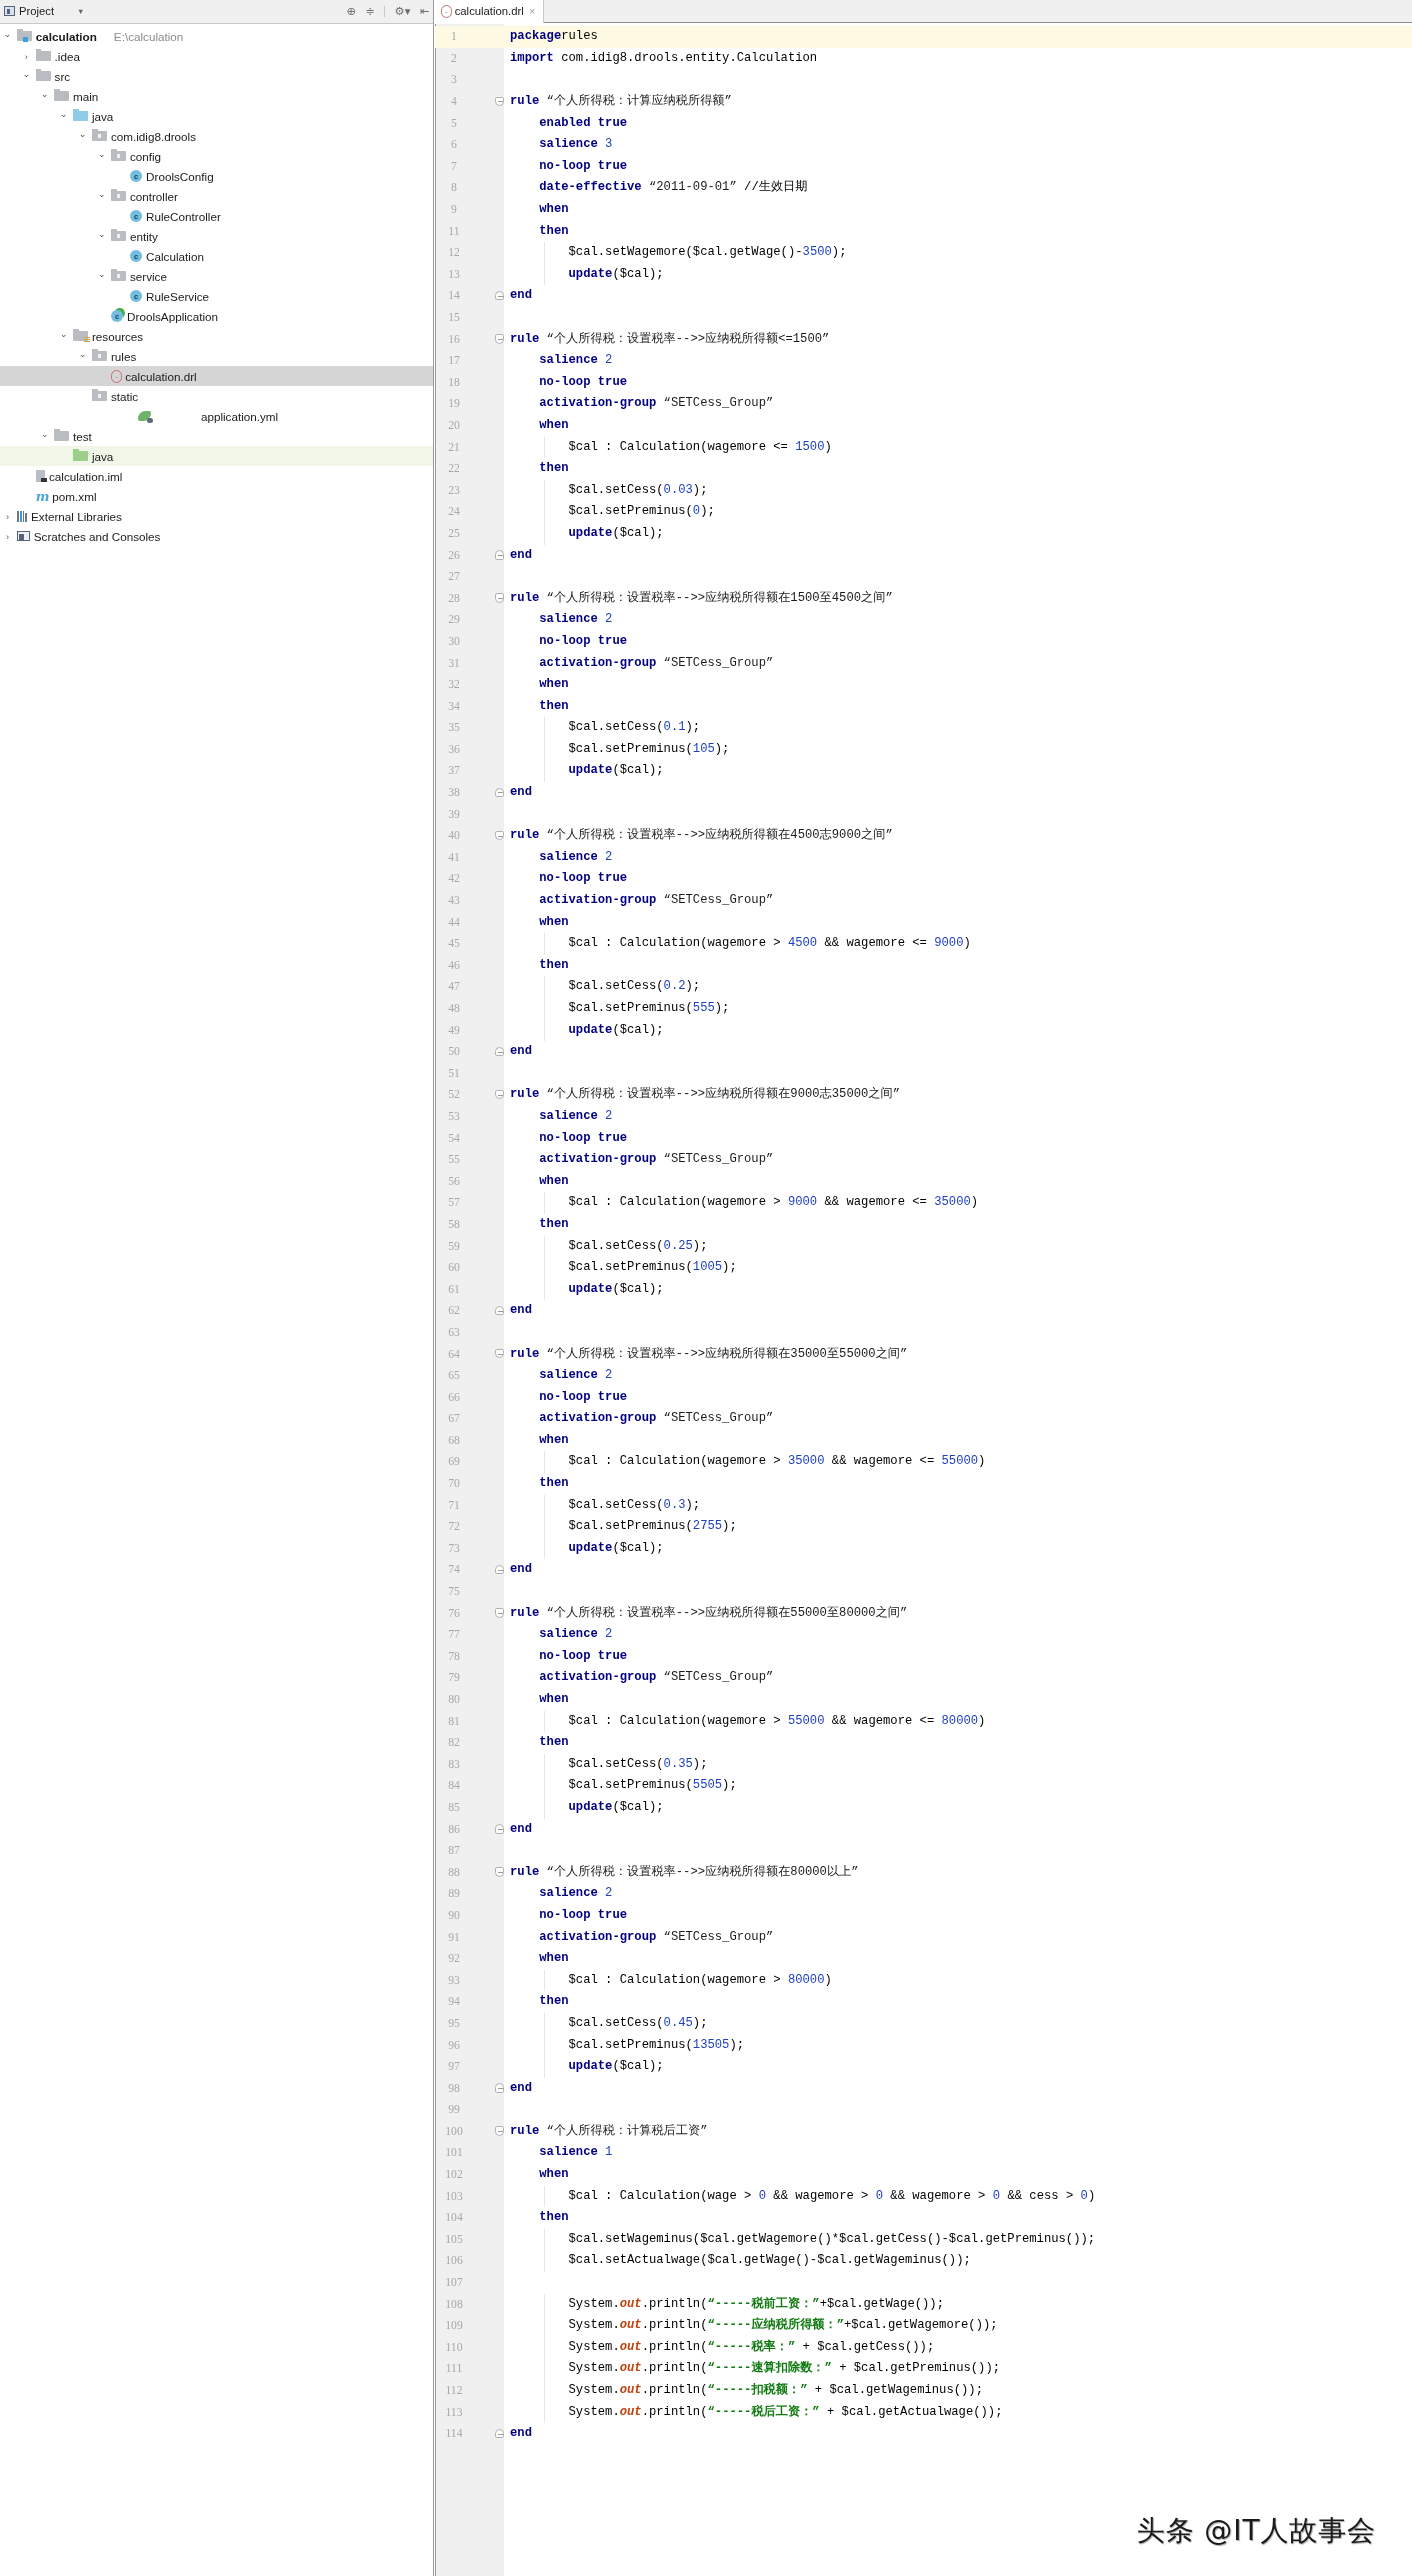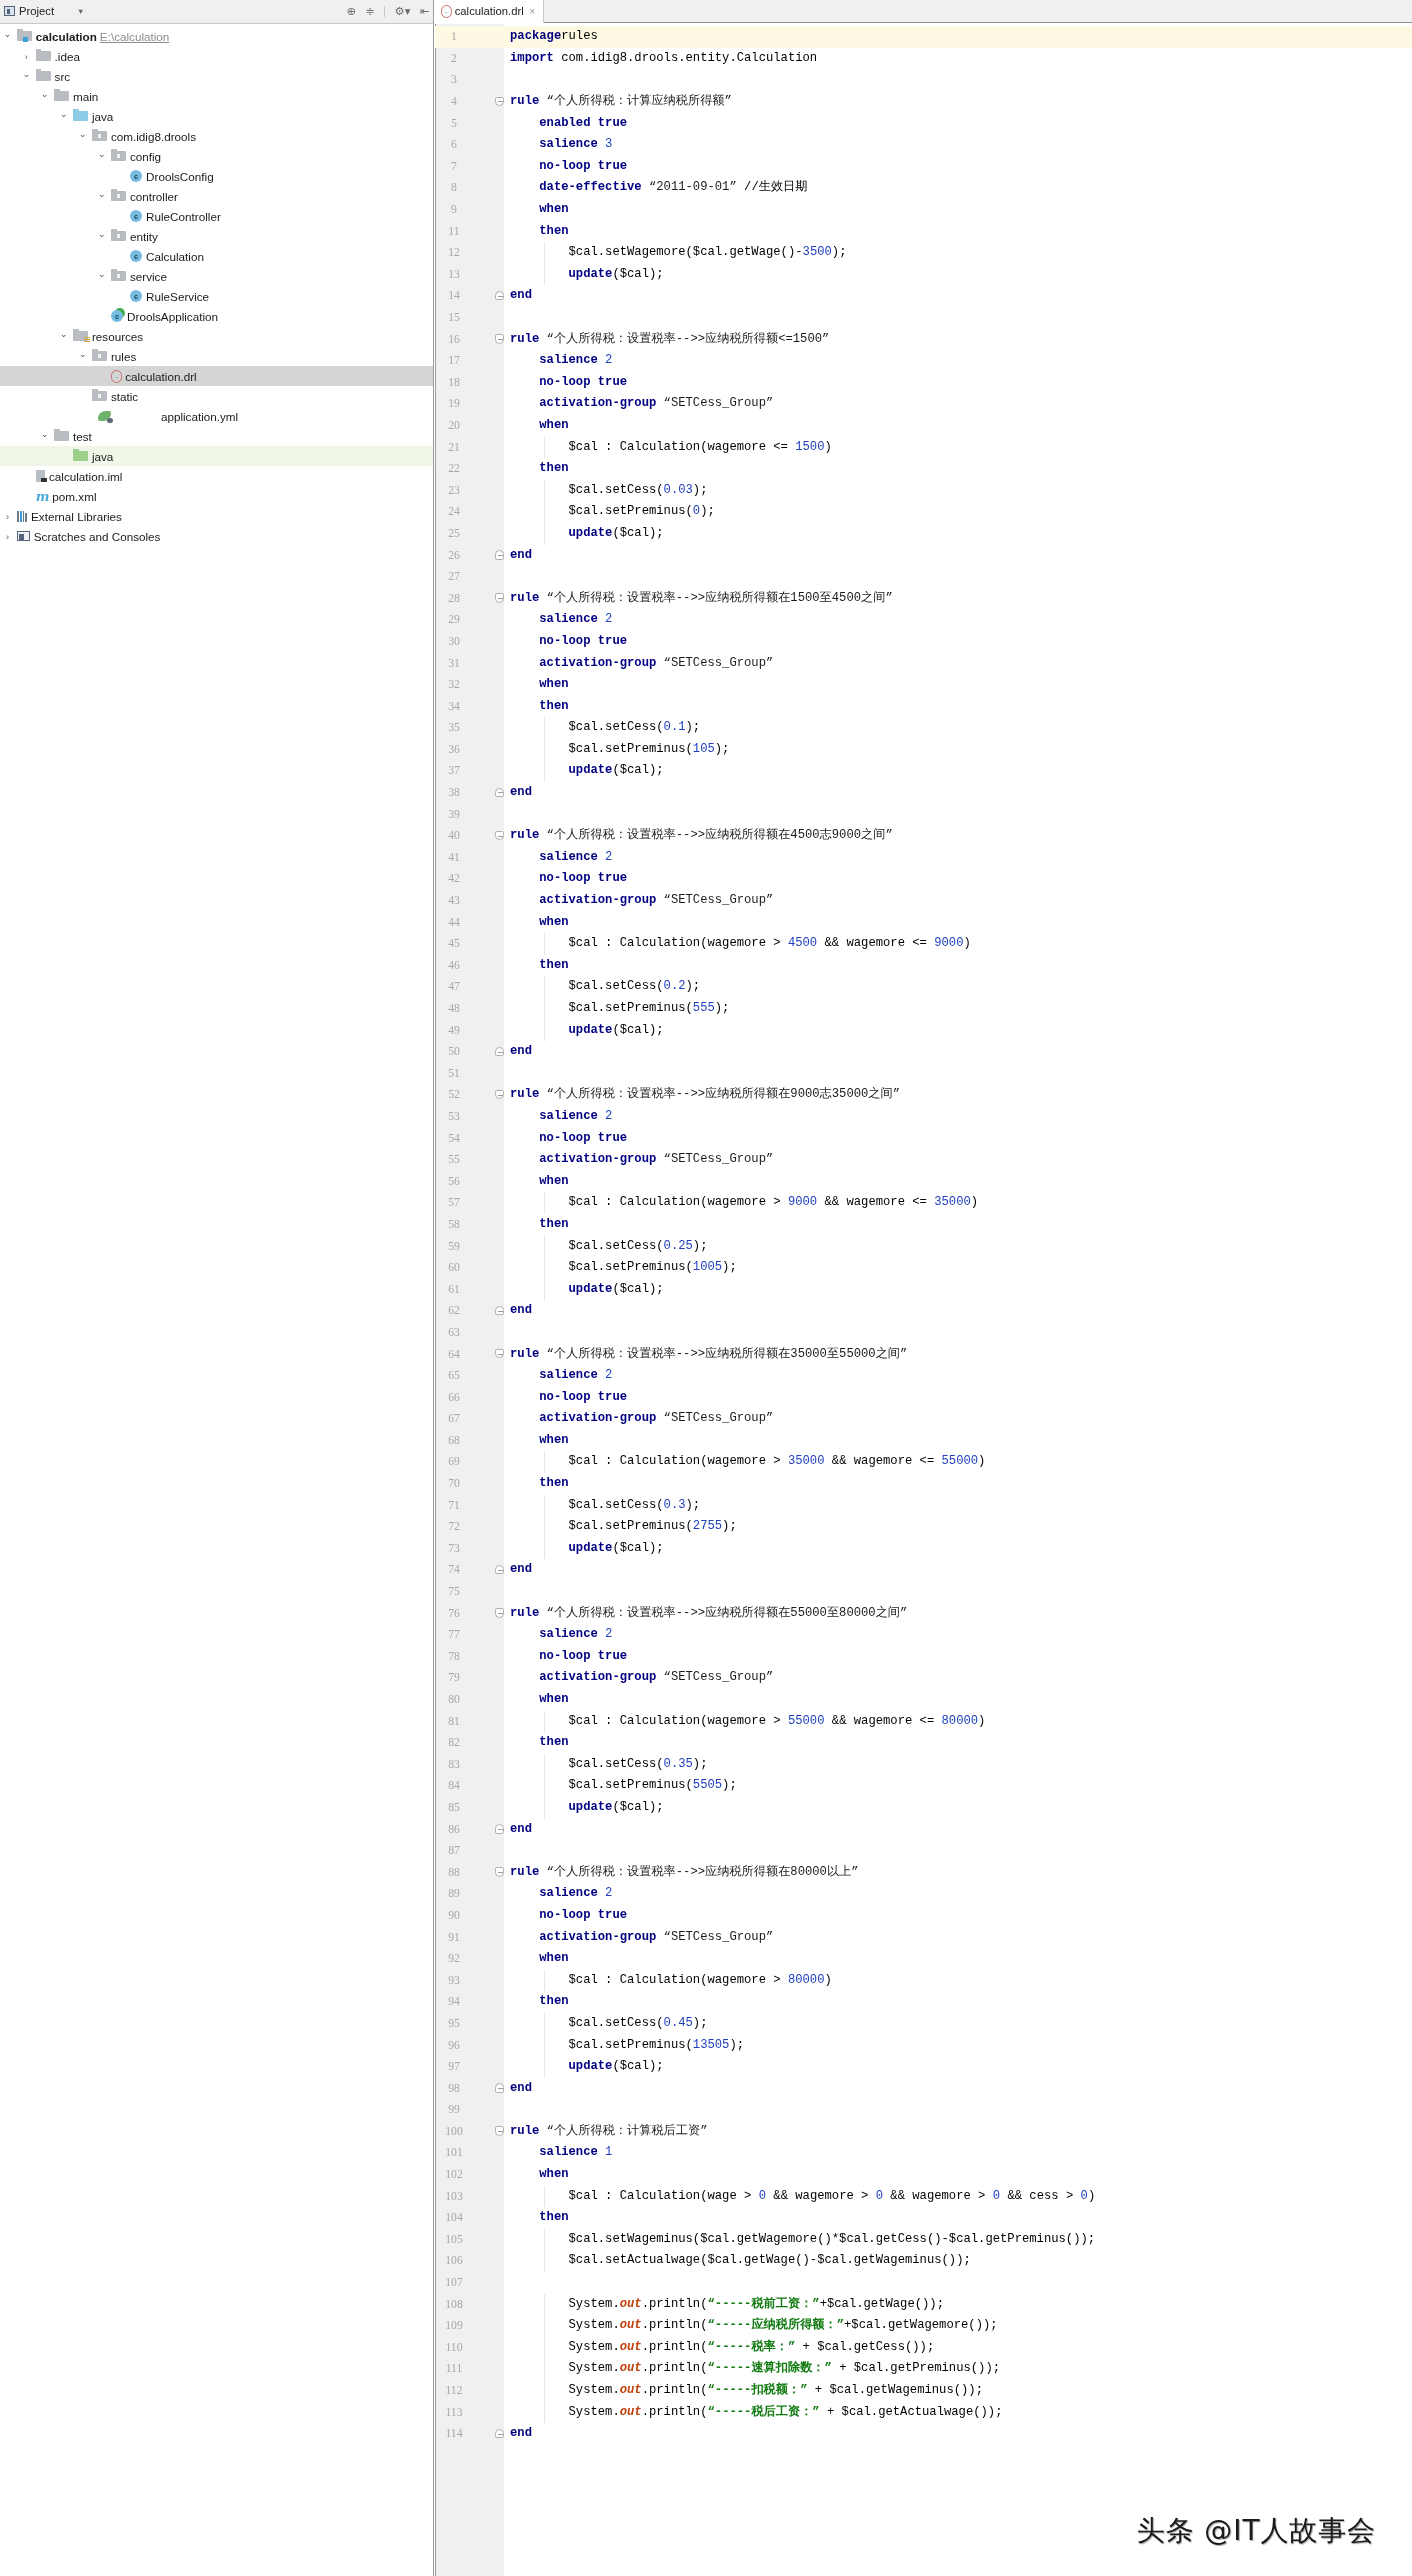--- a/index.html
+++ b/index.html
@@ -36,21 +36,21 @@
   .yml-ico { width: 13px; height: 10.3px; background: #6fb36b; border-radius: 7.5px 1.9px 7.5px 1.9px; margin-right: 3.8px; position: relative; display: inline-block; }
   .yml-ico::after { content: ""; position: absolute; right: -1.9px; bottom: -1.9px; width: 5.6px; height: 5.6px; border-radius: 50%; background: #5d6b78; }
   .iml-ico { width: 9.4px; height: 12.2px; background: #b8bec5; margin-right: 3.8px; position: relative; display: inline-block; }
   .iml-ico::after { content: ""; position: absolute; right: -1.9px; bottom: 0; width: 5.6px; height: 4.7px; background: #333; }
   .pom-ico { font-style: italic; font-weight: bold; color: #4aa9d6; font-size: 13px; margin-right: 2.8px; font-family: "DejaVu Serif", serif; }
   .lib-ico { display: inline-flex; gap: 0.9px; margin-right: 3.8px; height: 11.3px; align-items: flex-end; }
   .lib-ico i { display: block; width: 1.9px; background: #6d7883; }
   .lib-ico i:nth-child(1){height:11.3px} .lib-ico i:nth-child(2){height:11.3px;background:#3e9bd3} .lib-ico i:nth-child(3){height:11.3px} .lib-ico i:nth-child(4){height:8.5px}
   .scr-ico { width: 13px; height: 10.3px; border: 0.9px solid #55647a; margin-right: 3.8px; background: #eef2f6; display: inline-block; position: relative; }
   .scr-ico::after { content: ""; position: absolute; left: 0.9px; top: 1.9px; width: 4.7px; height: 5.6px; background: #55647a; }
-  .path-hint { color: #8c8c8c; margin-left: 3px; text-decoration: underline; }
+  .path-hint { color: #8c8c8c; margin-left: 17px; }
   .bold { font-weight: bold; }
 
   
   .editor { position: absolute; left: 435px; top: 0; width: 977px; height: 2576px; background: #ffffff; }
   .tab-bar { height: 22.6px; background: #f0f0f0; border-bottom: 1.9px solid #8f8f8f; position: relative; }
   .tab { position: absolute; left: 0; top: 0; height: 22.6px; padding: 0 7.5px 0 5.6px; display: flex; align-items: center; background: #ffffff; border-right: 0.9px solid #c9c9c9; font-size: 11.3px; color: #1b1b1b; }
   .tab .drl-ico { margin-right: 2.8px; }
   .tab .close { color: #9a9a9a; margin-left: 5.6px; font-size: 10.3px; }
   .code-area { position: absolute; top: 24.4px; left: 0; right: 0; bottom: 0; }
   .gutter { position: absolute; top: 0; left: 0; width: 69px; height: 100%; background: #f0f0f0; border-left: 0.9px solid #9a9a9a; }
@@ -179,21 +179,21 @@
       <div class="tree-row selected" style="padding-left: 96px;">
         <span class="arrow"></span>
         <span class="drl-ico">-</span>
         <span>calculation.drl</span>
       </div>
       <div class="tree-row" style="padding-left: 77px;">
         <span class="arrow"></span>
         <span class="folder pkg"></span>
         <span>static</span>
       </div>
-      <div class="tree-row" style="padding-left: 37px; gap: 46px;">
+      <div class="tree-row" style="padding-left: 77px; gap: 46px;">
         <span class="arrow"></span>
         <span class="yml-ico"></span>
         <span>application.yml</span>
       </div>
       <div class="tree-row" style="padding-left: 39px;">
         <span class="arrow" style="margin-top: -5.6px;">⌄</span>
         <span class="folder"></span>
         <span>test</span>
       </div>
       <div class="tree-row highlight" style="padding-left: 58px;">

